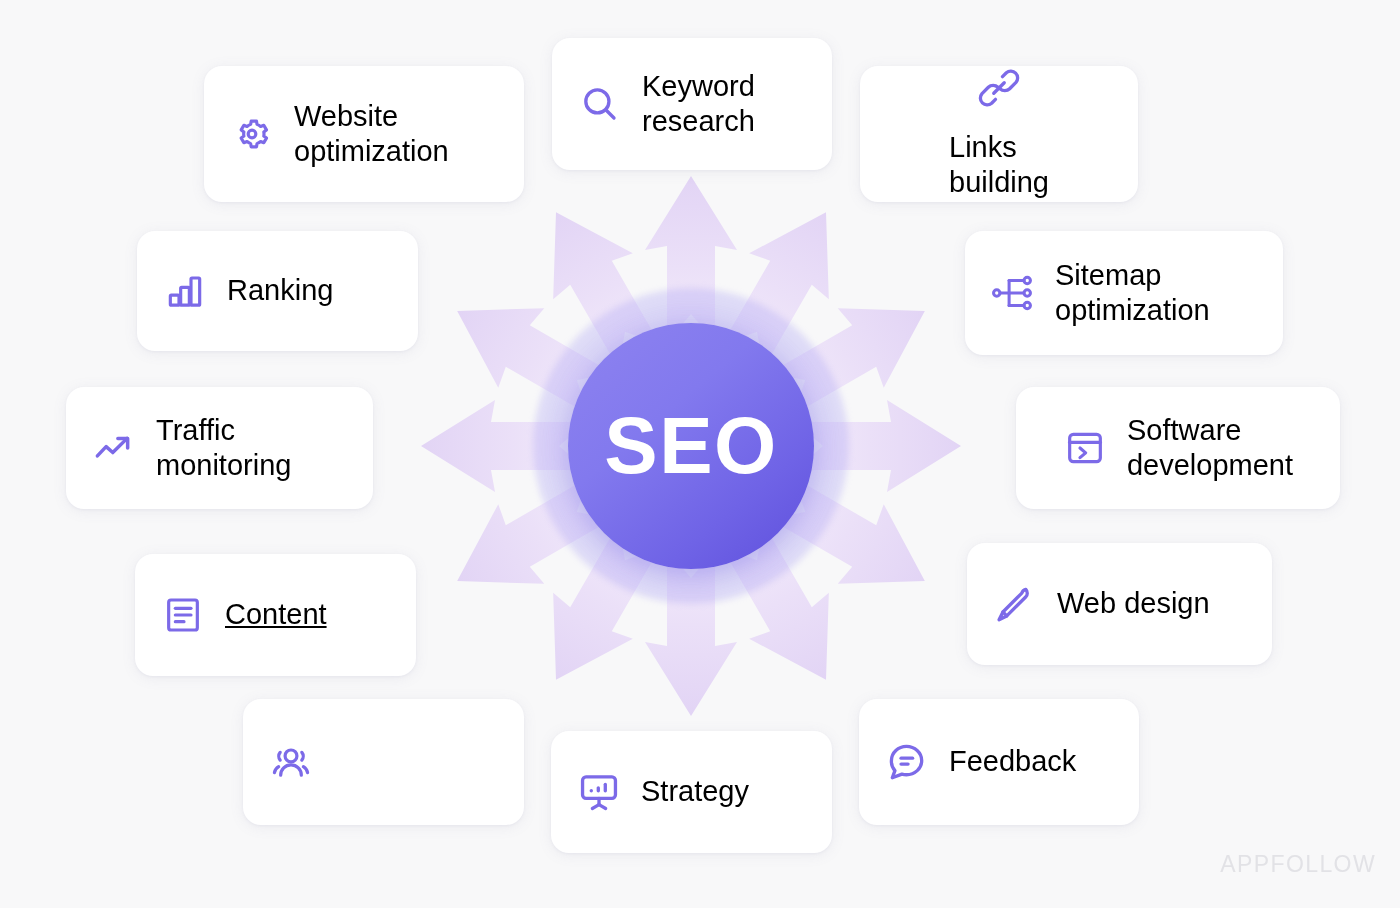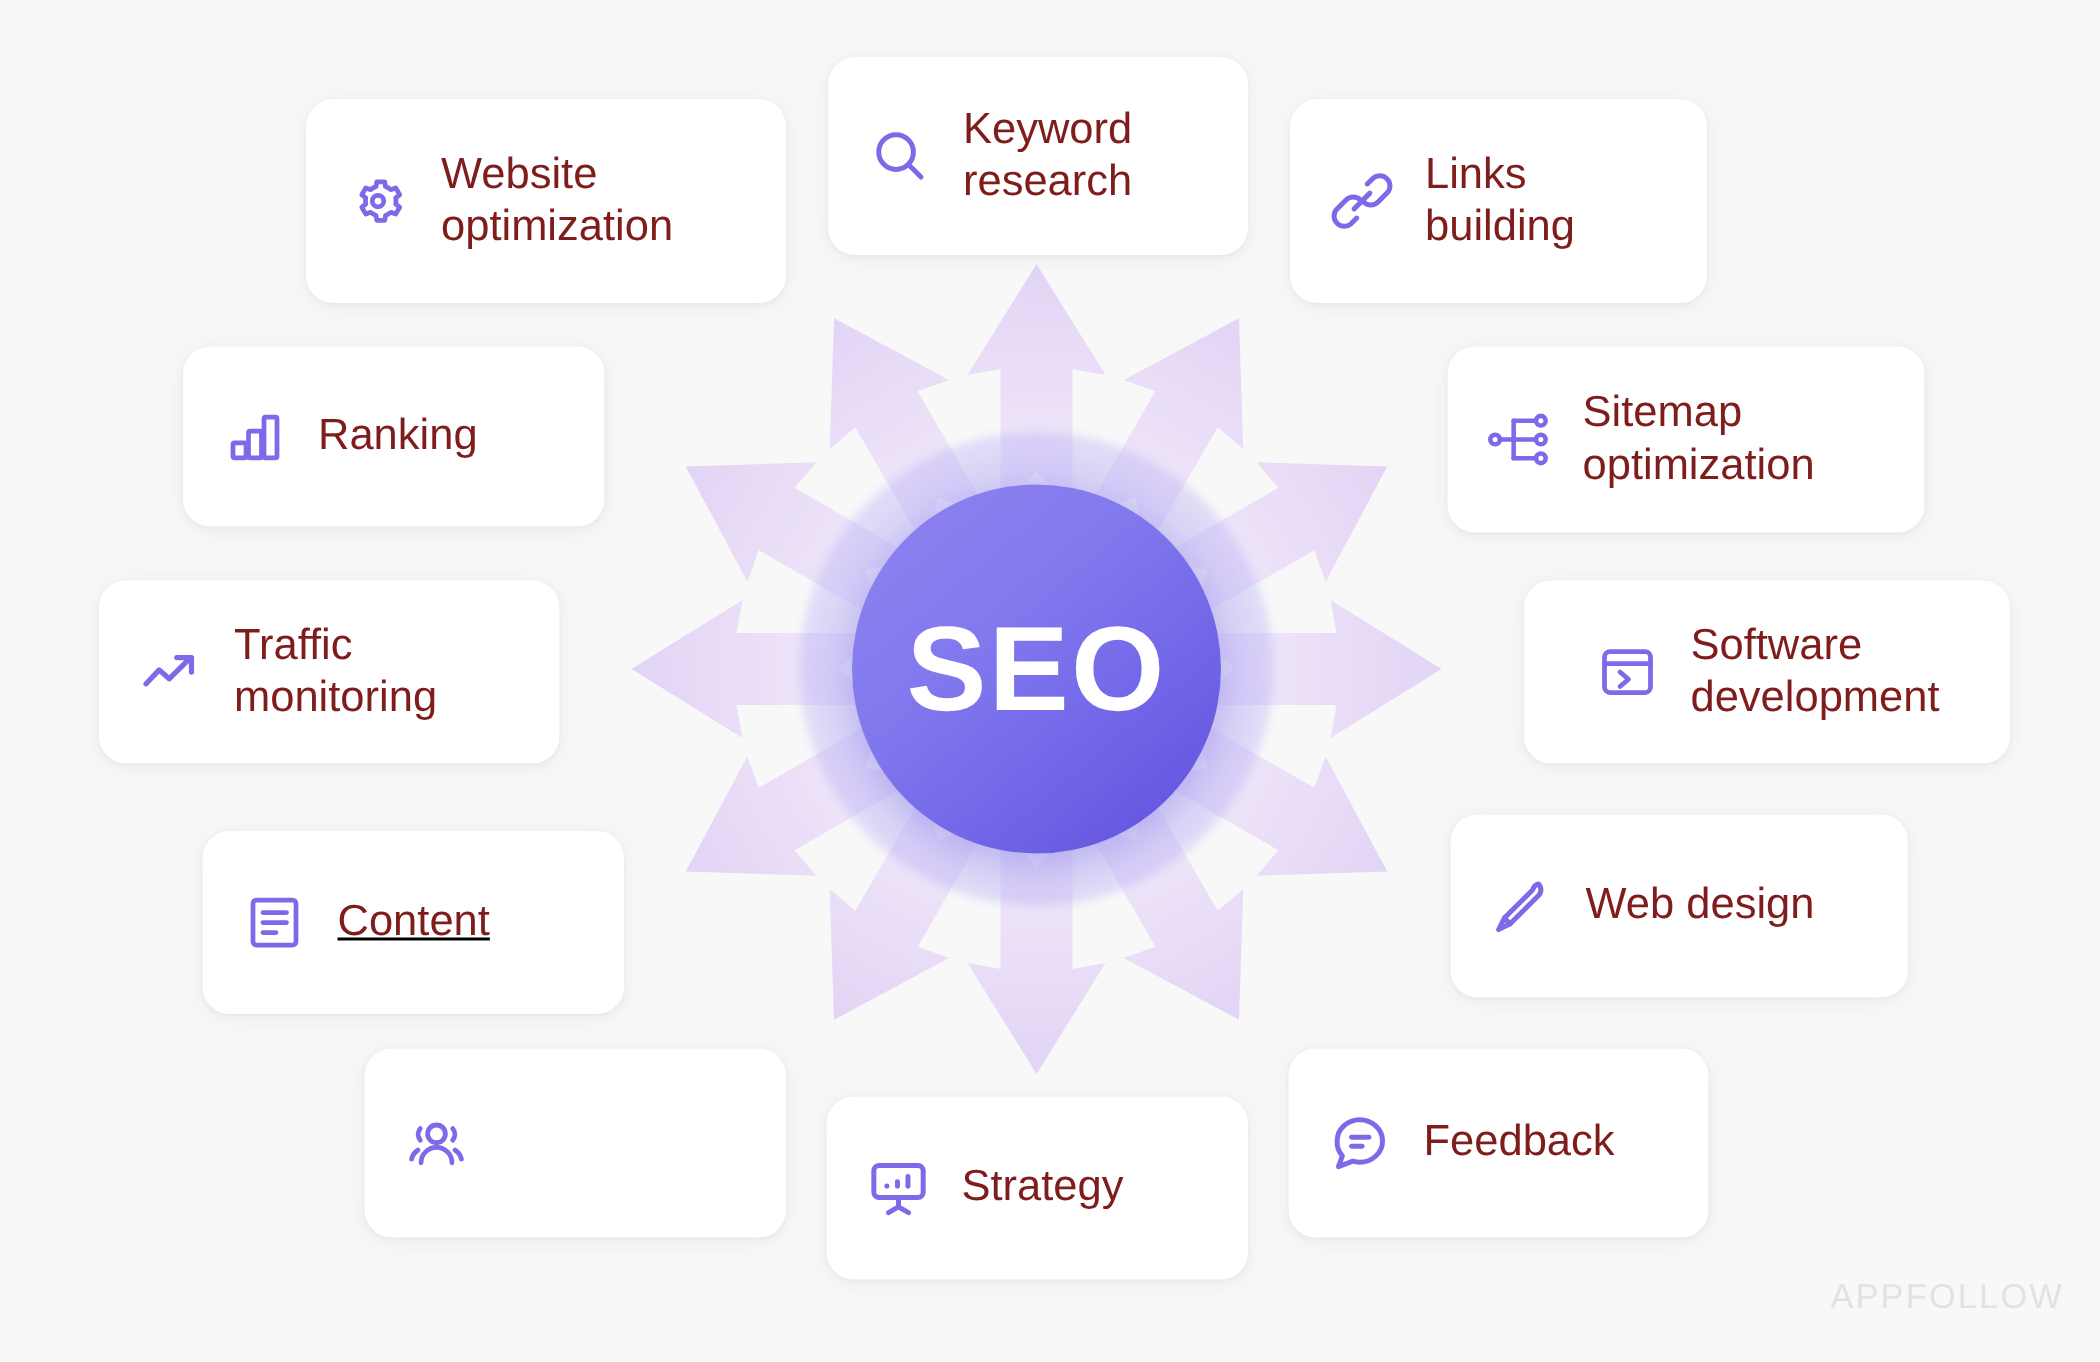--- a/index.html
+++ b/index.html
@@ -84,33 +84,33 @@
   .card .ico {
     flex: 0 0 auto;
     width: 44px;
     height: 44px;
     display: flex;
     align-items: center;
     justify-content: center;
   }
   .card .ico svg { display: block; }
   .card .lbl {
-    color: #7f1d1d;
+    color: #000000;
     font-size: 29px;
     line-height: 1.22;
     font-weight: 400;
     white-space: pre-line;
     font-family: "Liberation Sans", sans-serif;
   }
 
   
   #card-website-optimization { left: 204px;  top: 66px;  width: 320px; height: 136px; }
   #card-keyword-research     { left: 552px;  top: 38px;  width: 280px; height: 132px; }
-  #card-links-building       { left: 860px;  top: 66px;  width: 278px; height: 136px; }
-  #card-ranking             { left: 122px;  top: 231px; width: 281px; height: 120px; }
+  #card-links-building       { left: 860px;  top: 66px;  width: 278px; height: 136px; flex-direction: column; }
+  #card-ranking             { left: 137px;  top: 231px; width: 281px; height: 120px; }
   #card-sitemap-optimization { left: 965px;  top: 231px; width: 318px; height: 124px; }
   #card-traffic-monitoring   { left: 66px;   top: 387px; width: 307px; height: 122px; }
   #card-software-development { left: 1016px; top: 387px; width: 324px; height: 122px; justify-content: center; }
   #card-content              { left: 135px;  top: 554px; width: 281px; height: 122px; text-decoration: underline; }
   #card-web-design           { left: 967px;  top: 543px; width: 305px; height: 122px; }
   #card-social-network       { left: 243px;  top: 699px; width: 281px; height: 126px; }
   #card-strategy             { left: 551px;  top: 731px; width: 281px; height: 122px; }
   #card-feedback             { left: 859px;  top: 699px; width: 280px; height: 126px; }
 
   

